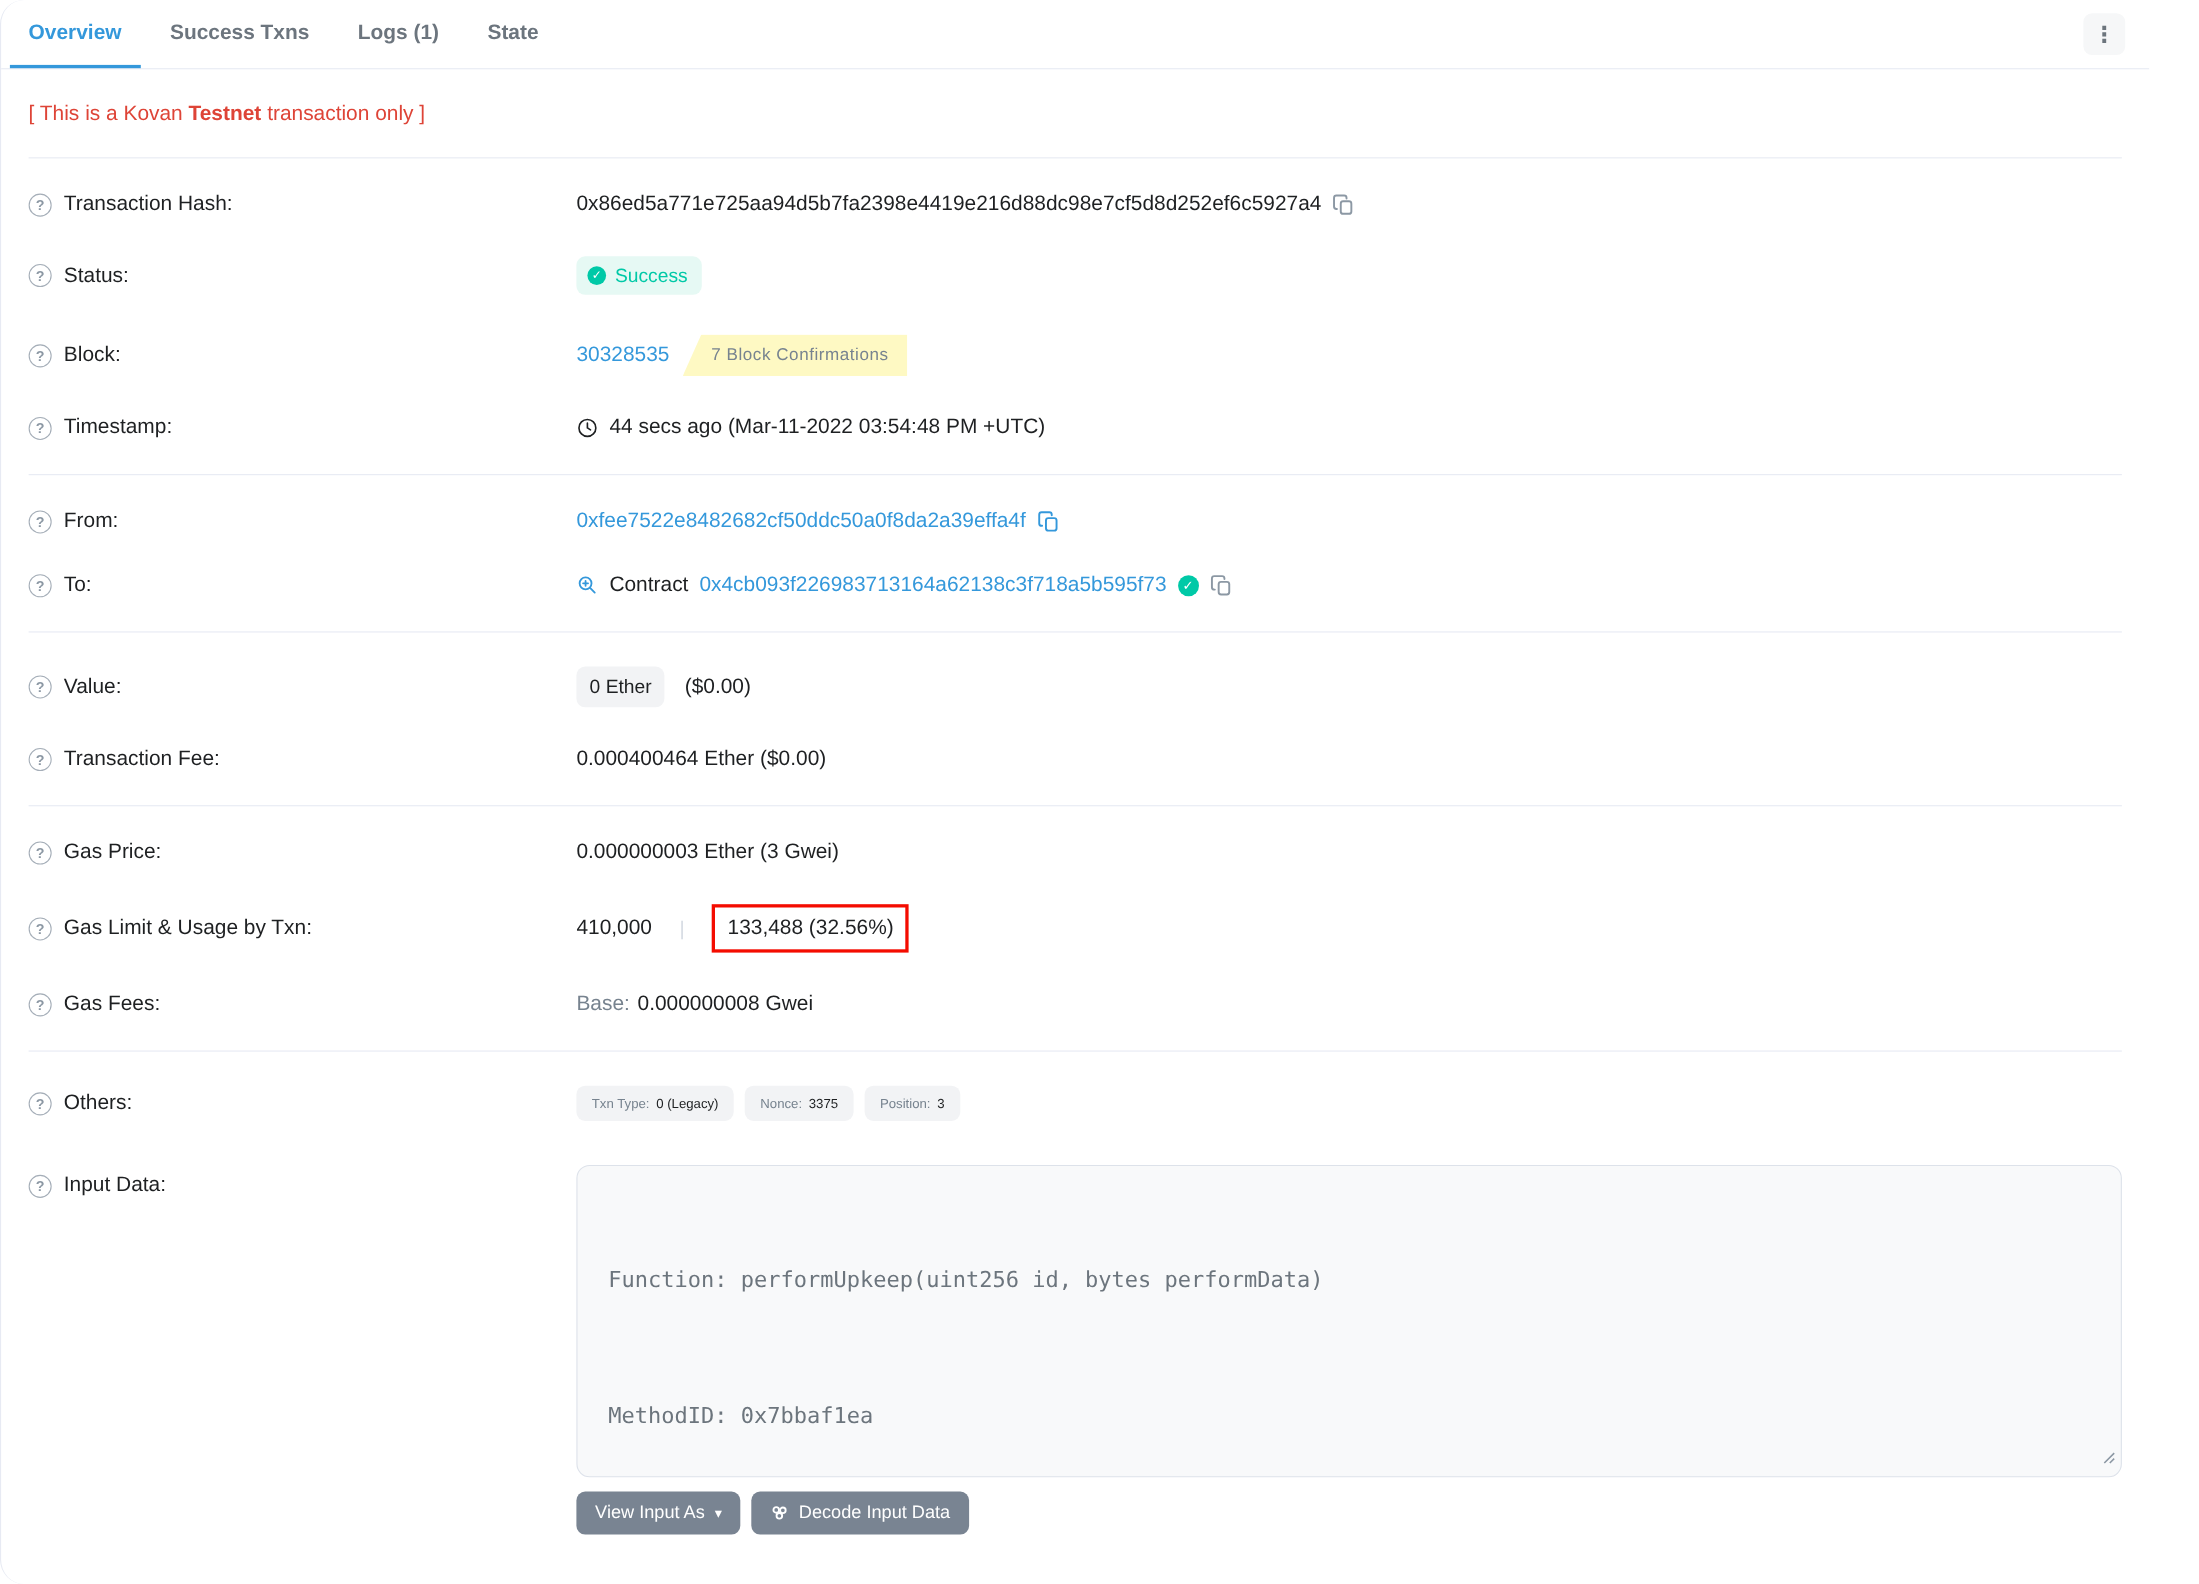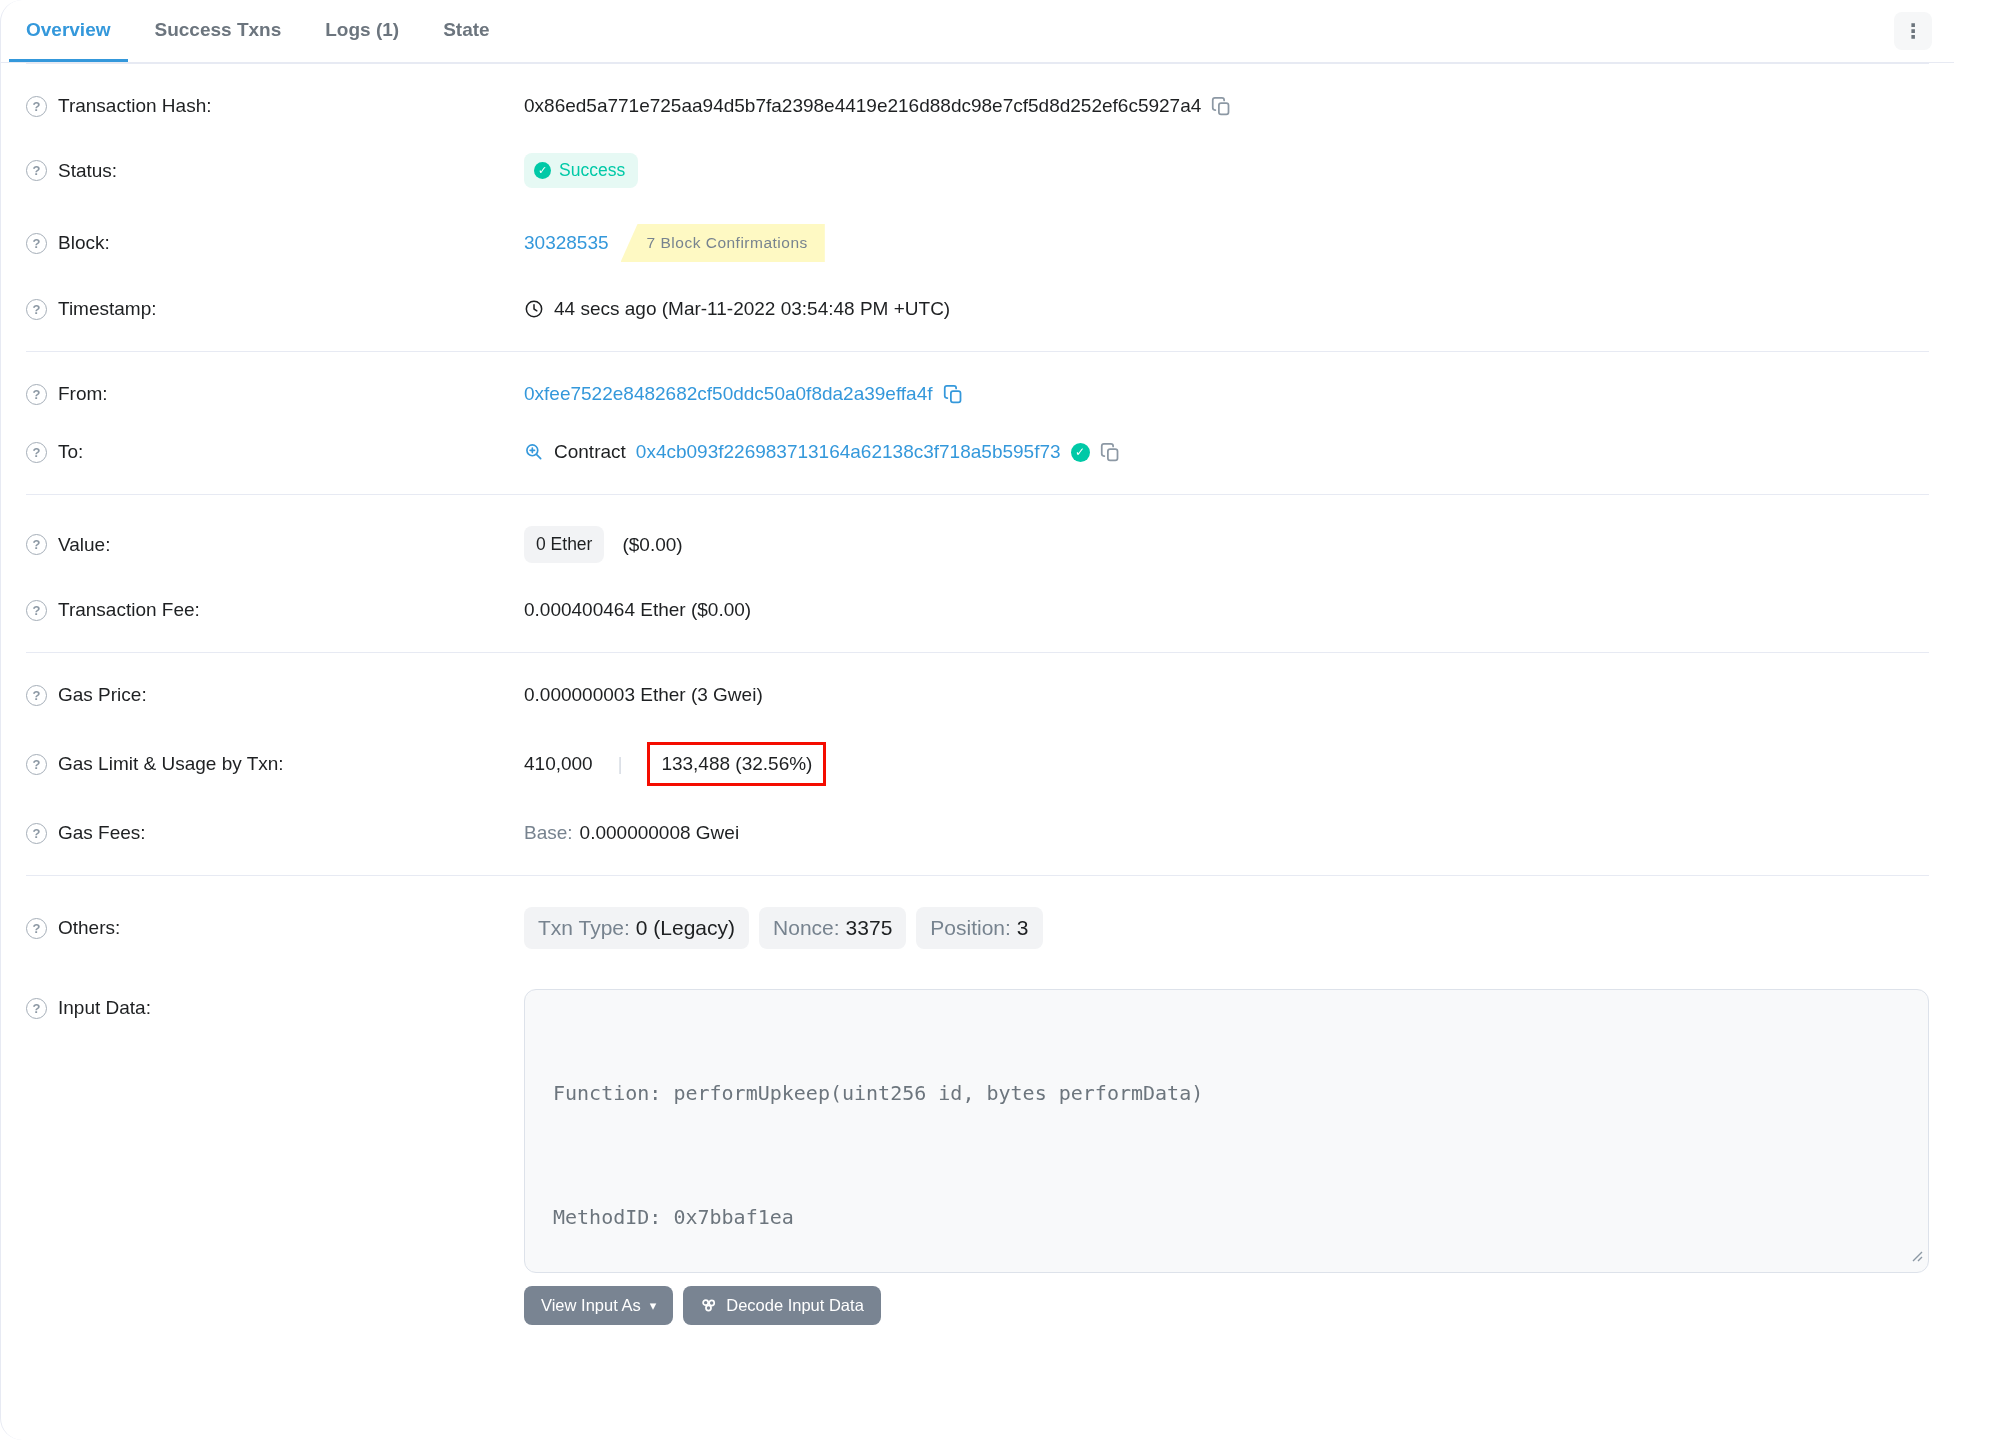--- a/index.html
+++ b/index.html
@@ -30,21 +30,21 @@
   .link { color:#3498db; text-decoration:none; cursor:pointer; }
   .icon-svg { display:block; }
 
   .badge-success { display:inline-flex; align-items:center; gap:8px; background:#e6f9f4; color:#00c9a7; border-radius:8px; padding:7px 13px 7px 10px; font-size:17.5px; }
   .check-circle { width:17px; height:17px; border-radius:50%; background:#00c9a7; color:#fff; font-size:11px; font-weight:bold; display:flex; align-items:center; justify-content:center; }
   .check-circle.lg { width:19px; height:19px; font-size:12px; }
 
   .confirm-badge { margin-left:12px; background:#fef9c3; color:#77838f; font-size:15.5px; letter-spacing:.5px; padding:10px 17px 10px 26px; clip-path:polygon(17px 0, 100% 0, 100% 100%, 0 100%); }
 
   .gray-badge { background:#f2f3f5; border-radius:8px; padding:8px 12px; font-size:17.5px; color:#1e2022; }
-  .kv-badge { background:#f2f3f5; border-radius:8px; padding:9px 14px; font-size:21px; display:inline-flex; gap:6px; }
+  .kv-badge { background:#f2f3f5; border-radius:8px; padding:9px 14px; font-size:12px; display:inline-flex; gap:6px; }
   .kv-badge .k { color:#77838f; }
   .kv-badge .v { color:#1e2022; }
   .value-col .usd { margin-left:8px; }
 
   .sep-bar { color:#d5dae2; margin:0 15px; font-size:18px; }
   .red-annotation { border:3px solid #f40c00; padding:8px 11px; display:inline-block; }
 
   .muted { color:#77838f; }
 
   .others-row { margin-bottom:14px; }
@@ -68,20 +68,23 @@
     <div class="tab">Success Txns</div>
     <div class="tab">Logs (1)</div>
     <div class="tab">State</div>
     <div class="kebab-btn">
       <span>⋮</span>
     </div>
   </div>
 
   <div class="body-pad">
 
+    <div class="warning">
+      <span>[ This is a Kovan </span><b>Testnet</b><span> transaction only ]</span>
+    </div>
 
     <hr class="divider">
 
     <div class="section">
 
       <div class="row">
         <div class="label-col">
           <span class="q-icon">?</span>
           <span>Transaction Hash:</span>
         </div>

